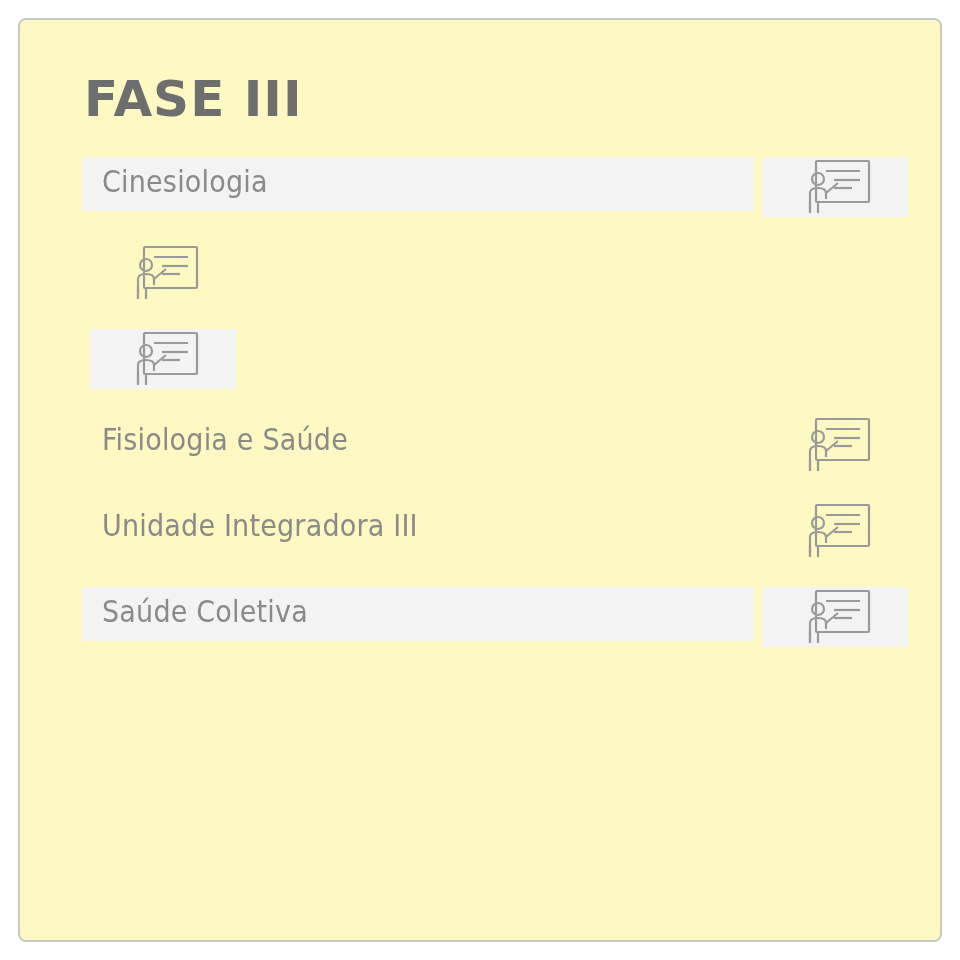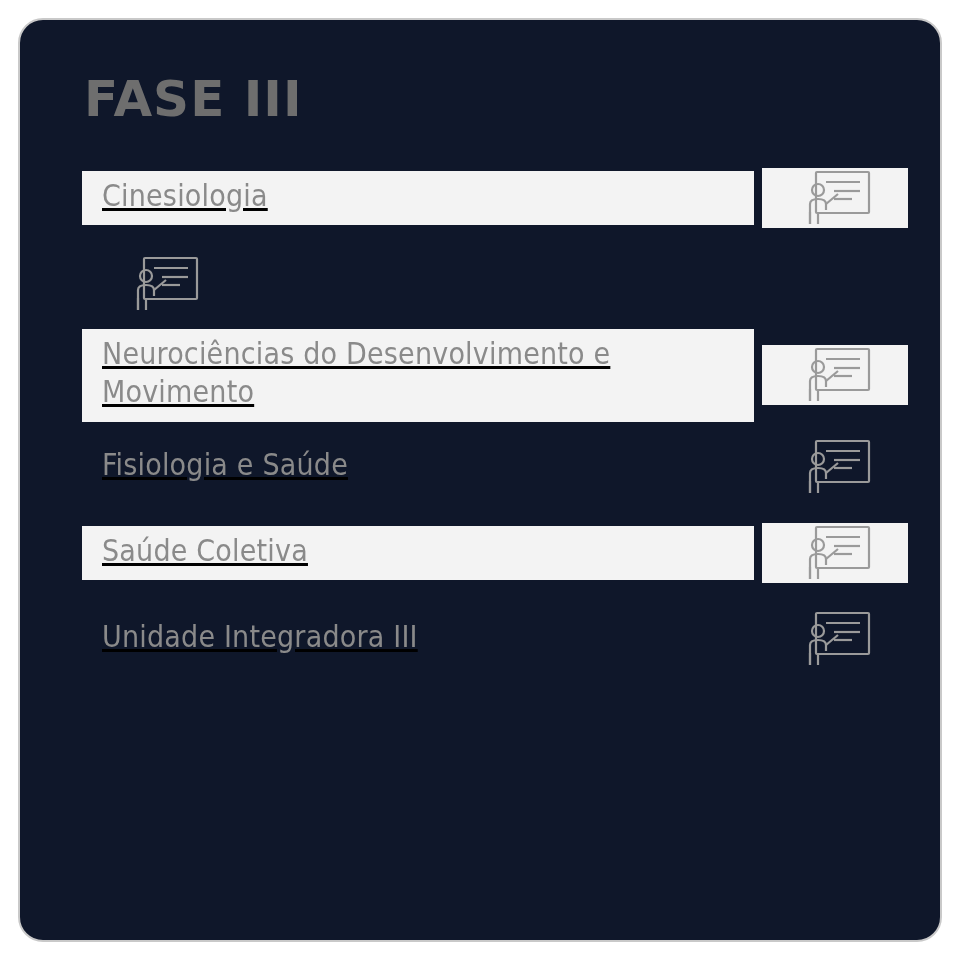--- a/index.html
+++ b/index.html
@@ -14,22 +14,22 @@
     overflow: hidden;
   }
   .card {
     position: absolute;
     left: 18px;
     top: 18px;
     width: 924px;
     height: 924px;
     box-sizing: border-box;
     border: 2px solid #c9c9c9;
-    border-radius: 25px;
-    background: #0f172a;
+    border-radius: 8px;
+    background: #fef9c3;
   }
   .card-inner {
     position: absolute;
     left: 62px;
     top: 52px;
     right: 58px;
   }
   .title {
     font-family: "DejaVu Sans", sans-serif;
     font-weight: bold;
@@ -37,24 +37,23 @@
     letter-spacing: 1px;
     color: #6e6e6e;
     margin: 0 0 30px 2px;
     line-height: 1.1;
   }
   .rows {
     display: block;
   }
   .row {
     display: flex;
-    align-items: center;
+    align-items: flex-start;
     margin-bottom: 4px;
     min-height: 82px;
-    text-decoration: underline;
   }
   .row-label {
     flex: 0 0 672px;
     width: 672px;
     box-sizing: border-box;
     display: flex;
     align-items: center;
     padding: 6px 20px 10px 20px;
     font-size: 30px;
     line-height: 1.28;
@@ -113,21 +112,20 @@
             <line x1="36" y1="31" x2="54" y2="31"></line>
             <circle cx="20" cy="22" r="6"></circle>
             <path d="M12 56 L12 36 Q12 31 20 31 Q28 31 28 36 L28 42"></path>
             <path d="M28 36 L40 26"></path>
             <path d="M12 56 L12 44 M20 44 L20 56"></path>
           </svg>
         </div>
       </div>
 
       <div class="row shaded">
-        <div class="row-label">Neurociências do Desenvolvimento e Movimento</div>
         <div class="row-icon">
           <svg class="board-icon" width="74" height="60" viewBox="0 0 74 60" fill="none" stroke="#9a9a9a" stroke-width="2.2">
             <rect x="18" y="4" width="53" height="41" rx="1"></rect>
             <line x1="28" y1="14" x2="62" y2="14"></line>
             <line x1="36" y1="23" x2="62" y2="23"></line>
             <line x1="36" y1="31" x2="54" y2="31"></line>
             <circle cx="20" cy="22" r="6"></circle>
             <path d="M12 56 L12 36 Q12 31 20 31 Q28 31 28 36 L28 42"></path>
             <path d="M28 36 L40 26"></path>
             <path d="M12 56 L12 44 M20 44 L20 56"></path>
@@ -144,38 +142,38 @@
             <line x1="36" y1="23" x2="62" y2="23"></line>
             <line x1="36" y1="31" x2="54" y2="31"></line>
             <circle cx="20" cy="22" r="6"></circle>
             <path d="M12 56 L12 36 Q12 31 20 31 Q28 31 28 36 L28 42"></path>
             <path d="M28 36 L40 26"></path>
             <path d="M12 56 L12 44 M20 44 L20 56"></path>
           </svg>
         </div>
       </div>
 
-      <div class="row shaded">
-        <div class="row-label">Saúde Coletiva</div>
+      <div class="row">
+        <div class="row-label">Unidade Integradora III</div>
         <div class="row-icon">
           <svg class="board-icon" width="74" height="60" viewBox="0 0 74 60" fill="none" stroke="#9a9a9a" stroke-width="2.2">
             <rect x="18" y="4" width="53" height="41" rx="1"></rect>
             <line x1="28" y1="14" x2="62" y2="14"></line>
             <line x1="36" y1="23" x2="62" y2="23"></line>
             <line x1="36" y1="31" x2="54" y2="31"></line>
             <circle cx="20" cy="22" r="6"></circle>
             <path d="M12 56 L12 36 Q12 31 20 31 Q28 31 28 36 L28 42"></path>
             <path d="M28 36 L40 26"></path>
             <path d="M12 56 L12 44 M20 44 L20 56"></path>
           </svg>
         </div>
       </div>
 
-      <div class="row">
-        <div class="row-label">Unidade Integradora III</div>
+      <div class="row shaded">
+        <div class="row-label">Saúde Coletiva</div>
         <div class="row-icon">
           <svg class="board-icon" width="74" height="60" viewBox="0 0 74 60" fill="none" stroke="#9a9a9a" stroke-width="2.2">
             <rect x="18" y="4" width="53" height="41" rx="1"></rect>
             <line x1="28" y1="14" x2="62" y2="14"></line>
             <line x1="36" y1="23" x2="62" y2="23"></line>
             <line x1="36" y1="31" x2="54" y2="31"></line>
             <circle cx="20" cy="22" r="6"></circle>
             <path d="M12 56 L12 36 Q12 31 20 31 Q28 31 28 36 L28 42"></path>
             <path d="M28 36 L40 26"></path>
             <path d="M12 56 L12 44 M20 44 L20 56"></path>

